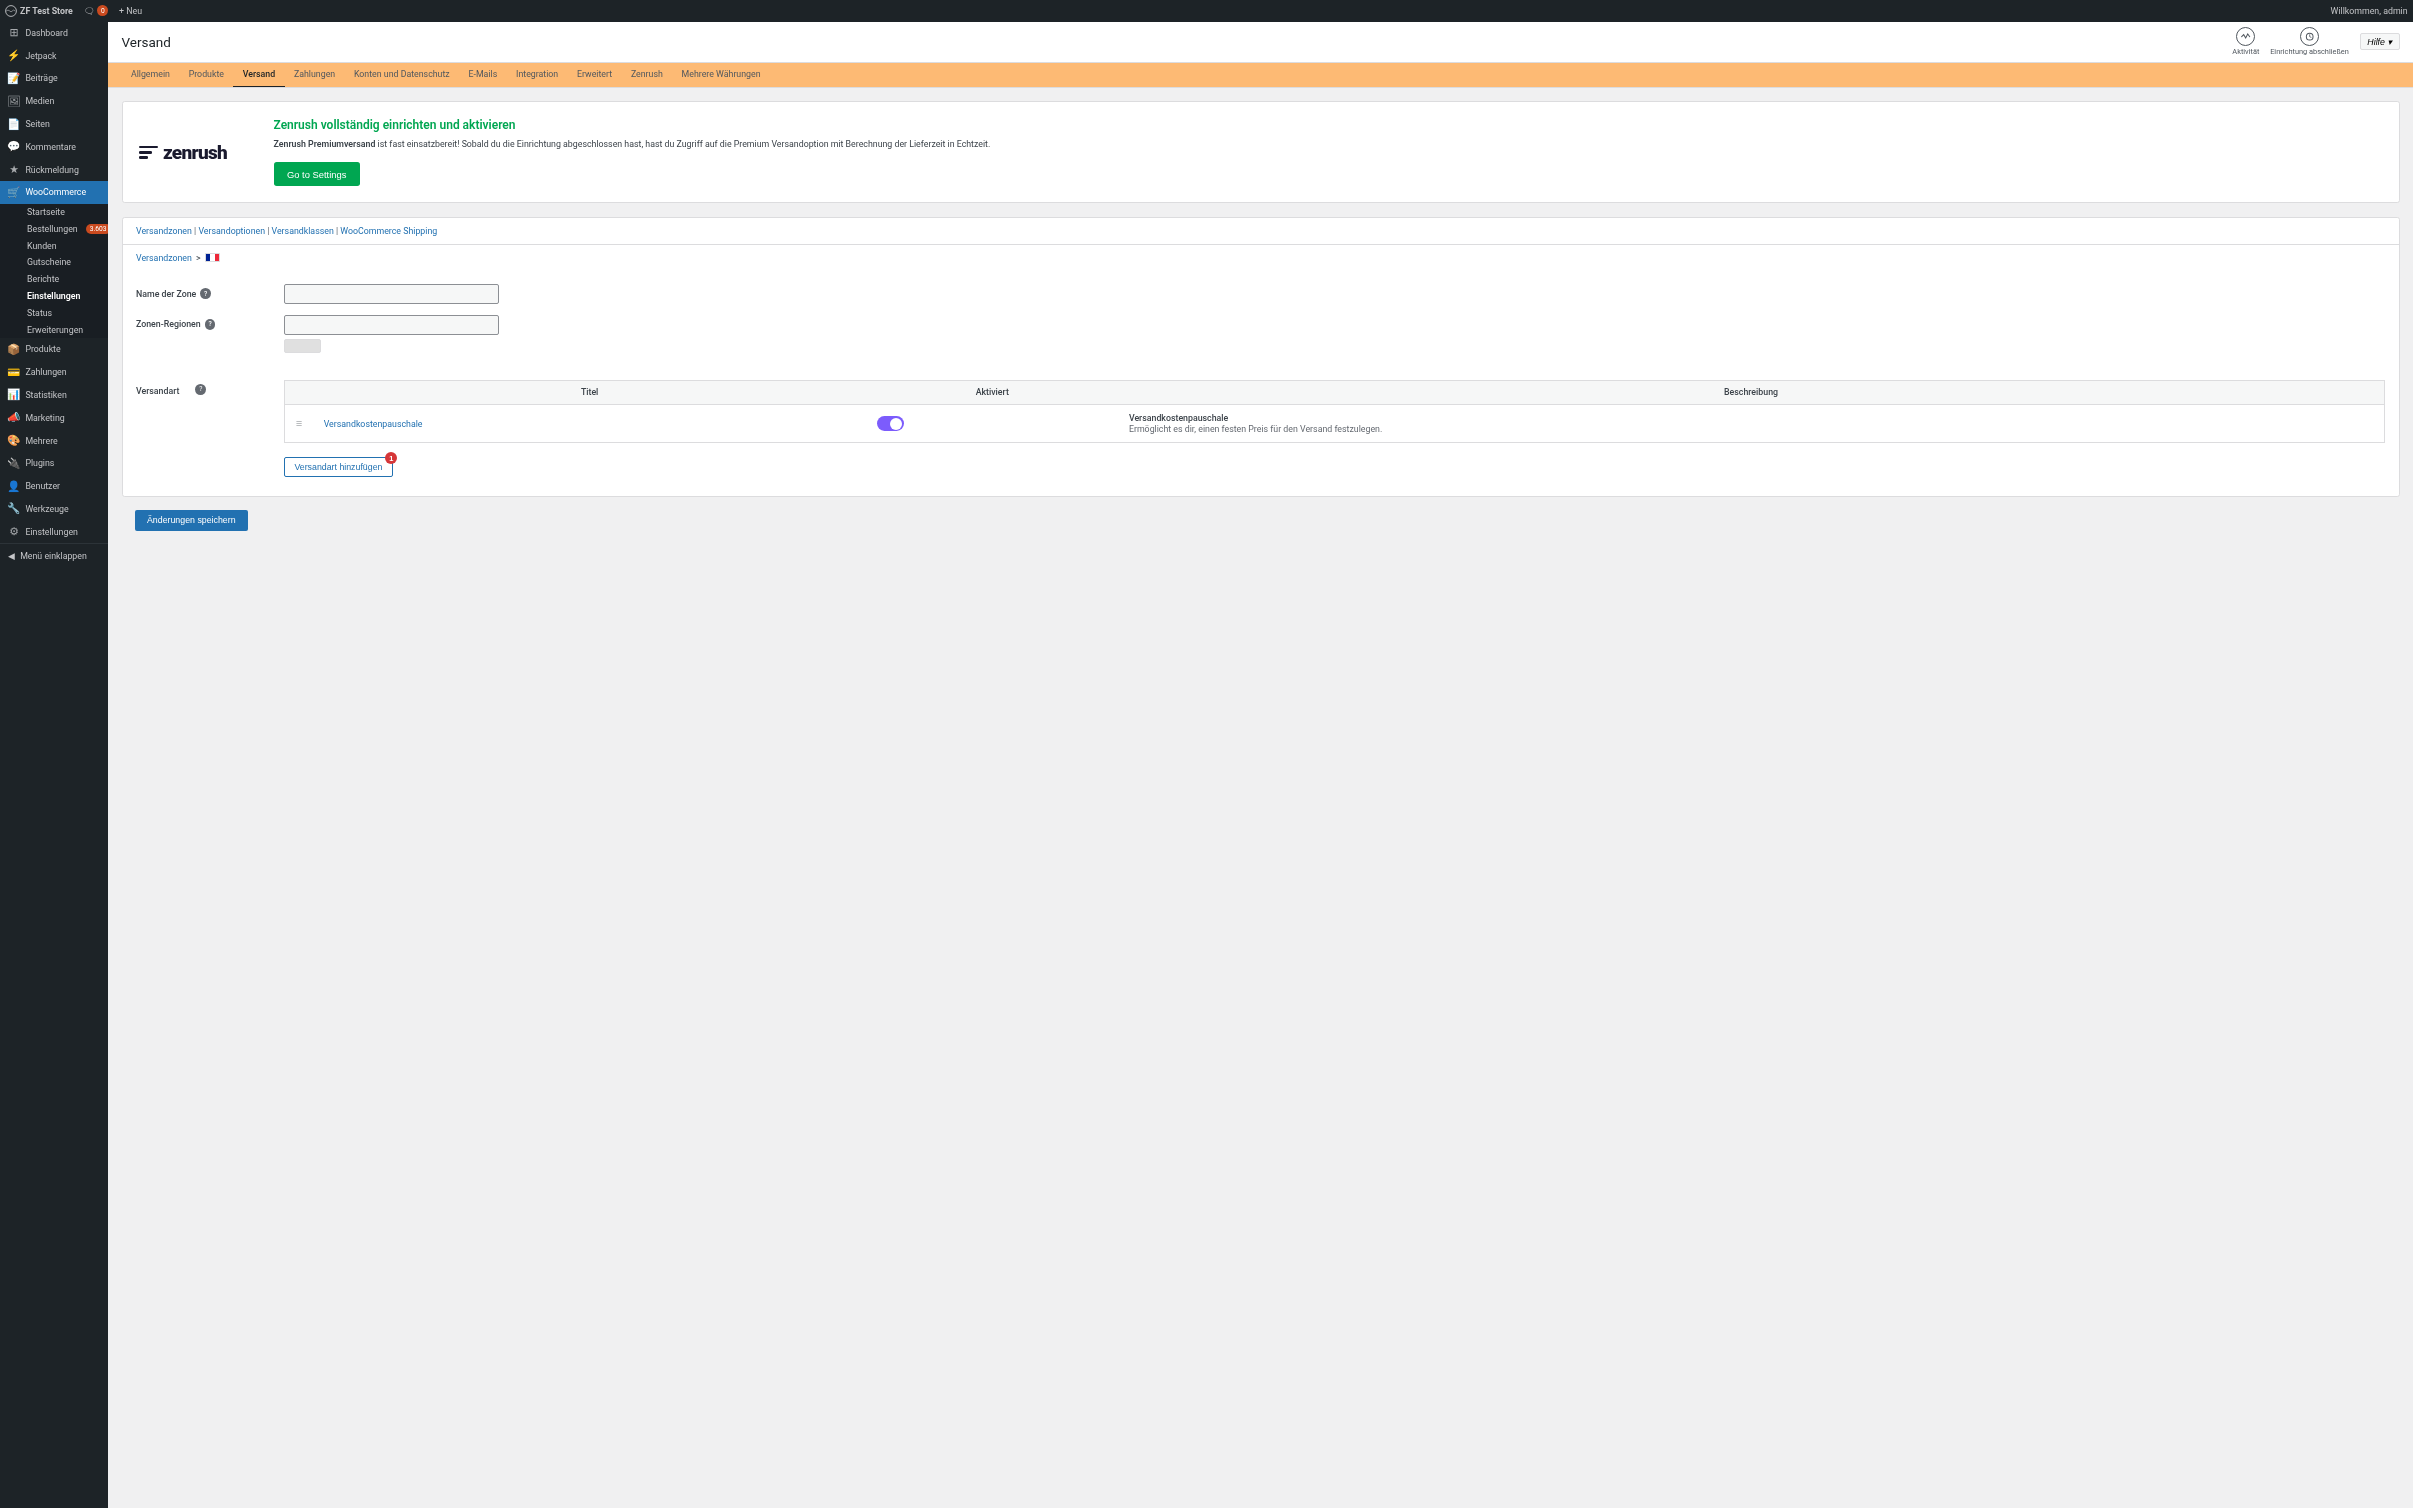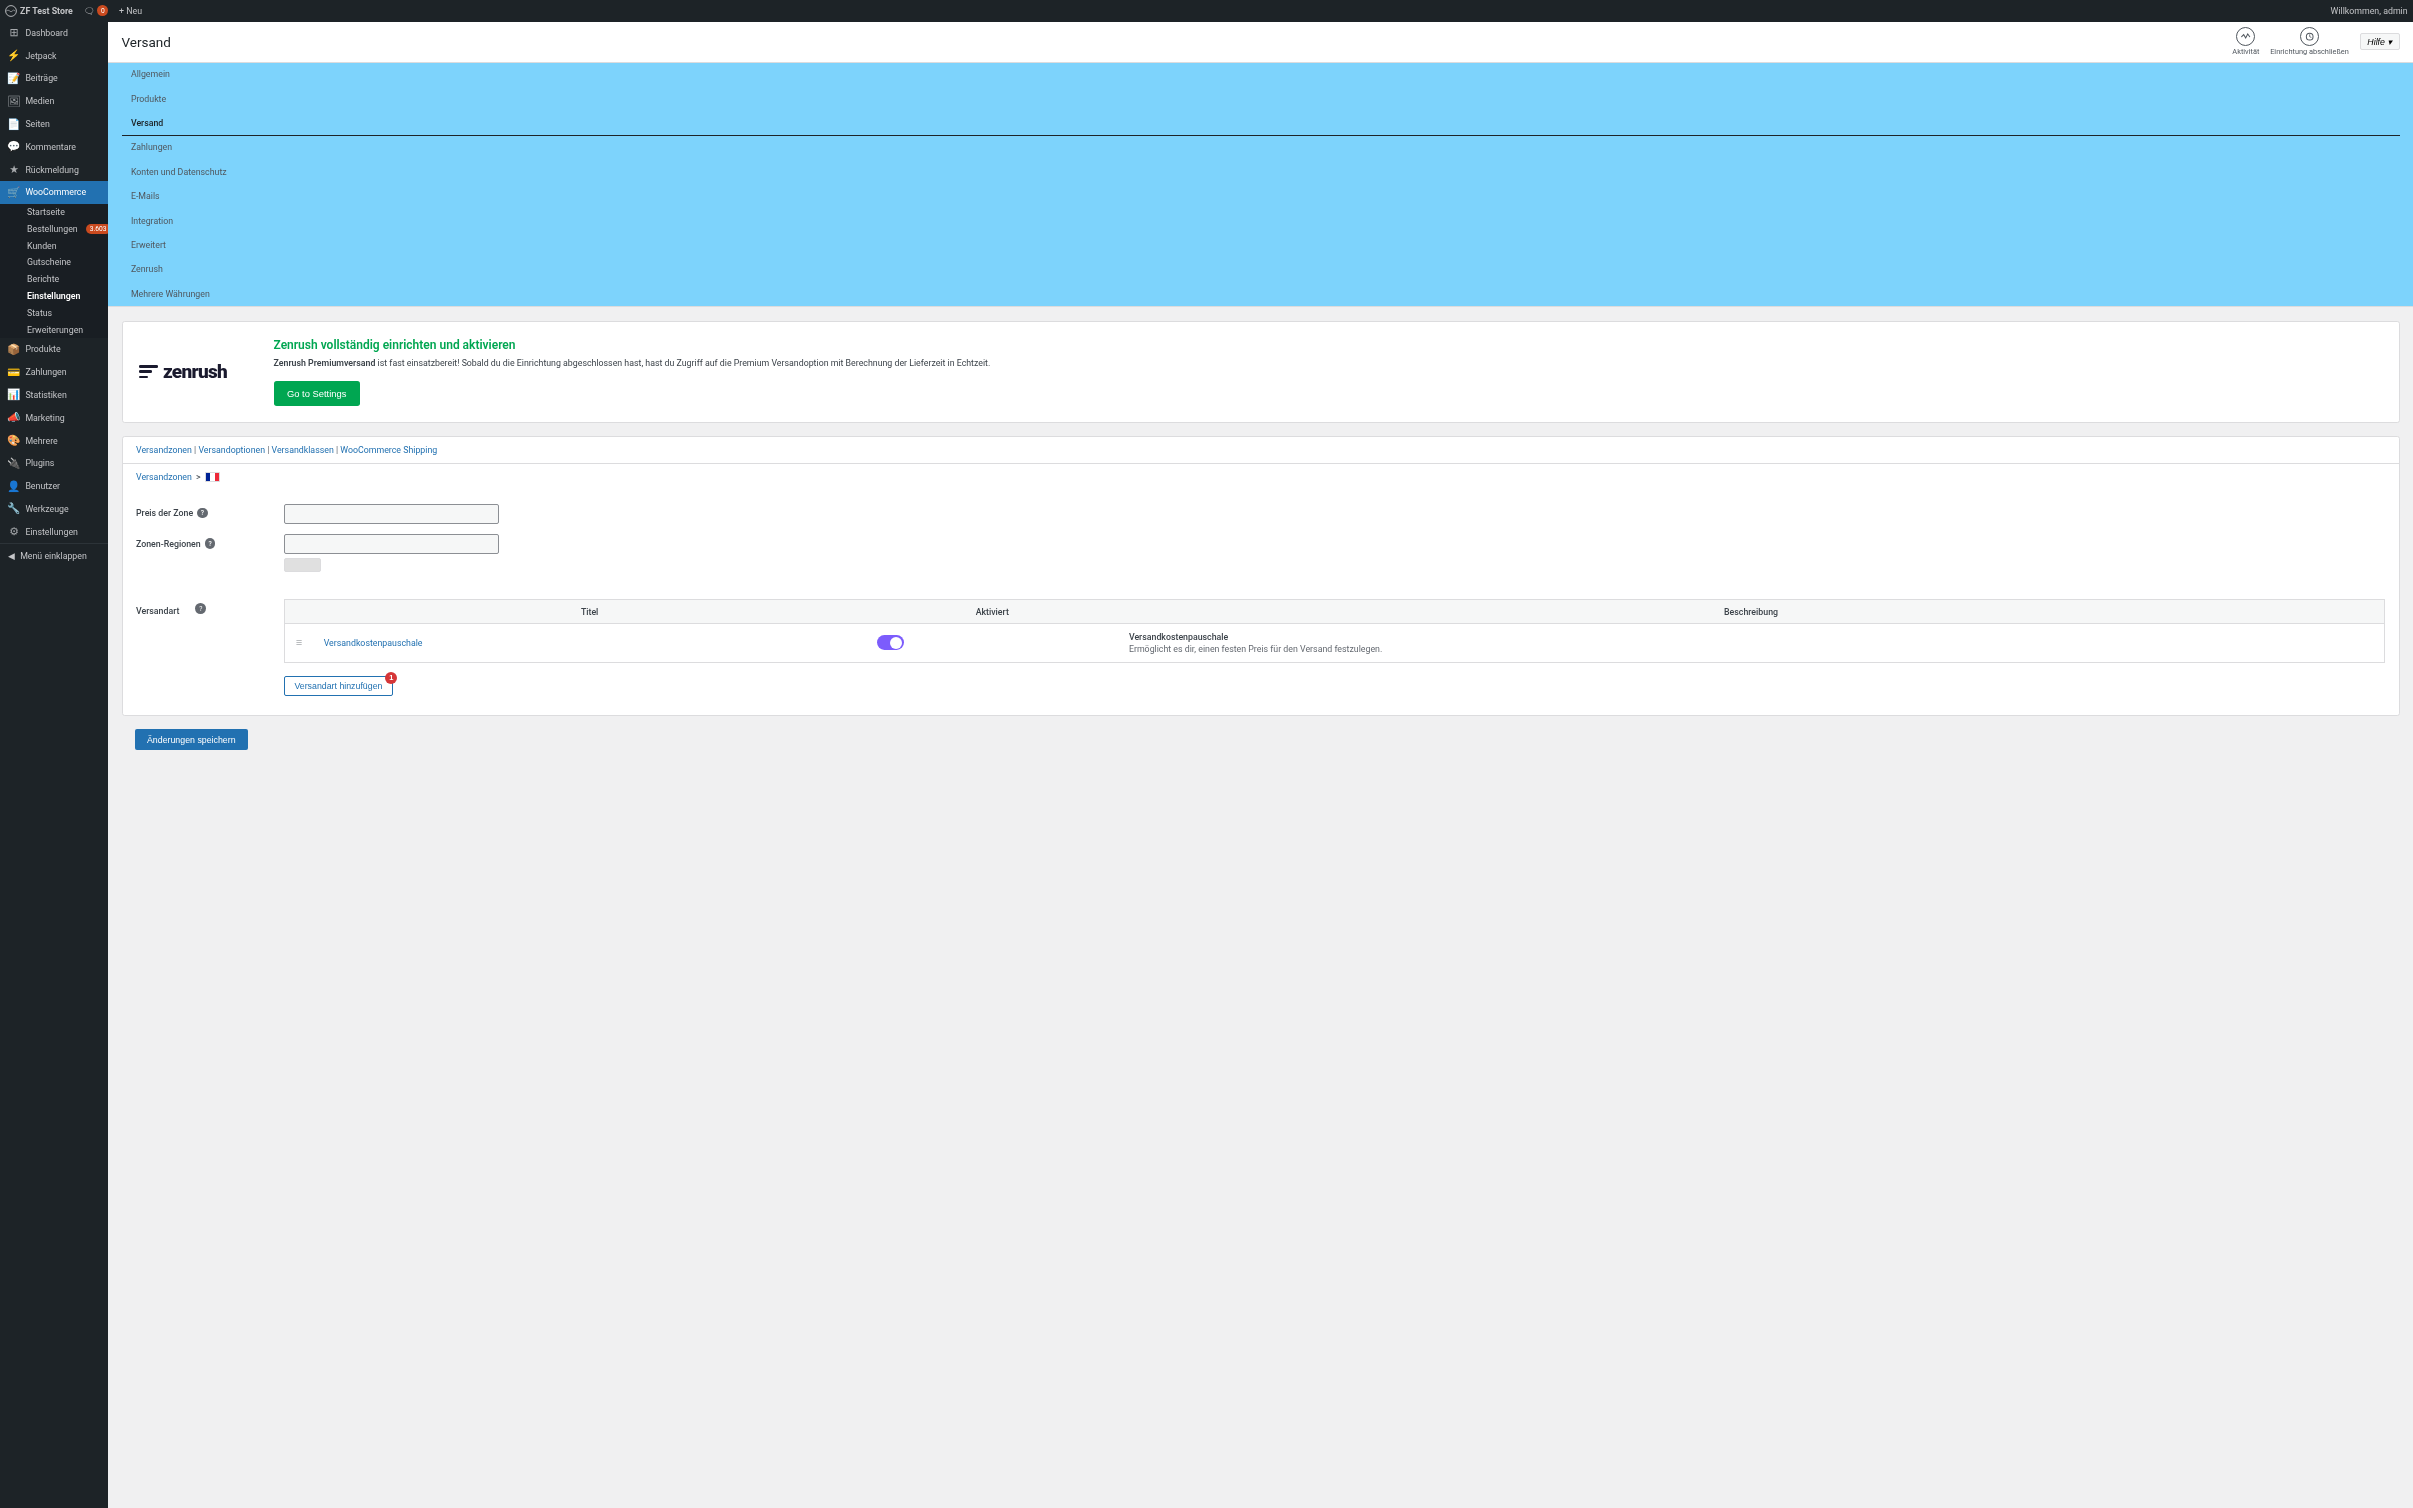--- a/index.html
+++ b/index.html
@@ -29,21 +29,21 @@
 
     
     #content-header { background: #fff; border-bottom: 0.7px solid #dcdcde; padding: 5.4px 13.5px; display: flex; align-items: center; justify-content: space-between; }
     #content-header .page-title { font-size: 13.5px; font-weight: 400; color: #1d2327; }
     #content-header .header-actions { display: flex; align-items: center; gap: 10.8px; }
     .header-action-btn { display: flex; flex-direction: column; align-items: center; font-size: 7.4px; color: #50575e; cursor: pointer; }
     .header-action-btn .icon-circle { width: 19px; height: 19px; border-radius: 50%; border: 1.3px solid #50575e; display: flex; align-items: center; justify-content: center; margin-bottom: 1.3px; }
     .help-btn { background: #f6f7f7; border: 0.7px solid #dcdcde; padding: 2.7px 6.7px; border-radius: 2px; font-size: 8.8px; cursor: pointer; display: flex; align-items: center; gap: 2.7px; font-style: italic; }
 
     
-    #tabs { background: #7dd3fc; border-bottom: 0.7px solid #dcdcde; padding: 0 13.5px; display: flex; flex-wrap: wrap; flex-direction: column; }
+    #tabs { background: #fdba74; border-bottom: 0.7px solid #dcdcde; padding: 0 13.5px; display: flex; flex-wrap: wrap; }
     .tab { padding: 6.7px 9.4px; font-size: 8.8px; color: #50575e; cursor: pointer; border-bottom: 1.3px solid transparent; text-decoration: none; display: inline-block; }
     .tab.active { color: #1d2327; border-bottom-color: #1d2327; font-weight: 500; }
 
     
     #content-area { padding: 13.5px; }
 
     
     .zenrush-banner { background: #fff; border: 0.7px solid #dcdcde; border-radius: 2.7px; padding: 16px; display: flex; align-items: center; gap: 27px; margin-bottom: 13.5px; }
     .zenrush-logo { font-size: 21.5px; font-weight: 900; color: #1a1a2e; display: flex; align-items: center; gap: 2.7px; min-width: 108px; }
     .zenrush-logo .lines { display: flex; flex-direction: column; gap: 2.7px; margin-right: 2.7px; }
@@ -307,21 +307,21 @@
         <span class="flag-icon" title="France" style="
           width: 15px; height: 9.4px; display: inline-block;
           background: linear-gradient(to right, #002395 33%, #fff 33%, #fff 66%, #ed2939 66%);
           border-radius: 0.7px; border: 0.7px solid #dcdcde; vertical-align: middle;
         "></span>
       </div>
 
       <div class="zone-form">
         <div class="form-row">
           <div class="form-label">
-            <span>Preis der Zone</span>
+            <span>Name der Zone</span>
             <div class="help-icon">?</div>
           </div>
           <div class="form-input">
             <input type="text" style="background: rgb(246, 247, 247); color: rgb(140, 143, 148); font-style: italic;" value="" placeholder="">
           </div>
         </div>
         <div class="form-row">
           <div class="form-label">
             <span>Zonen-Regionen</span>
             <div class="help-icon">?</div>

